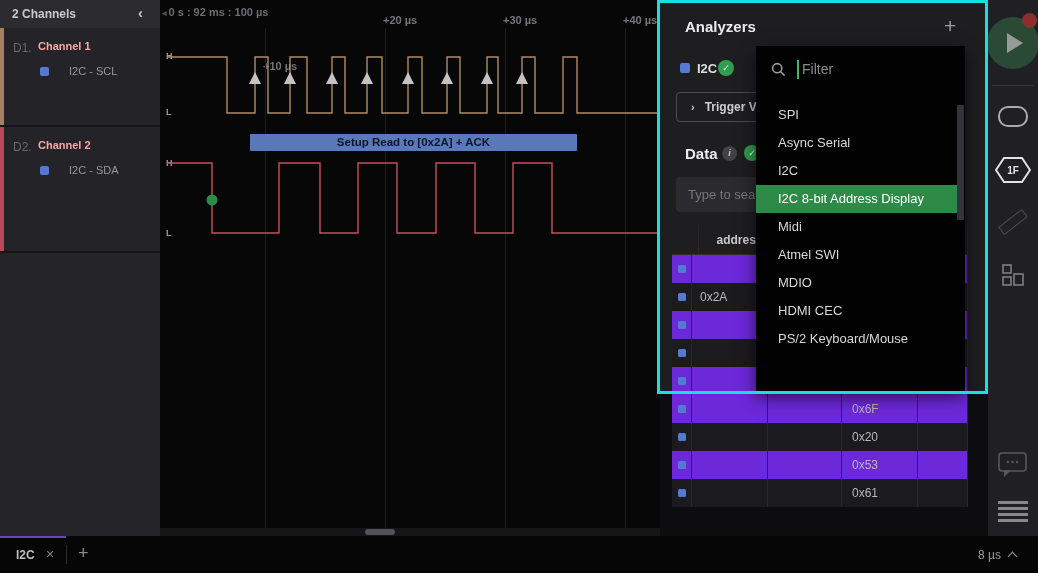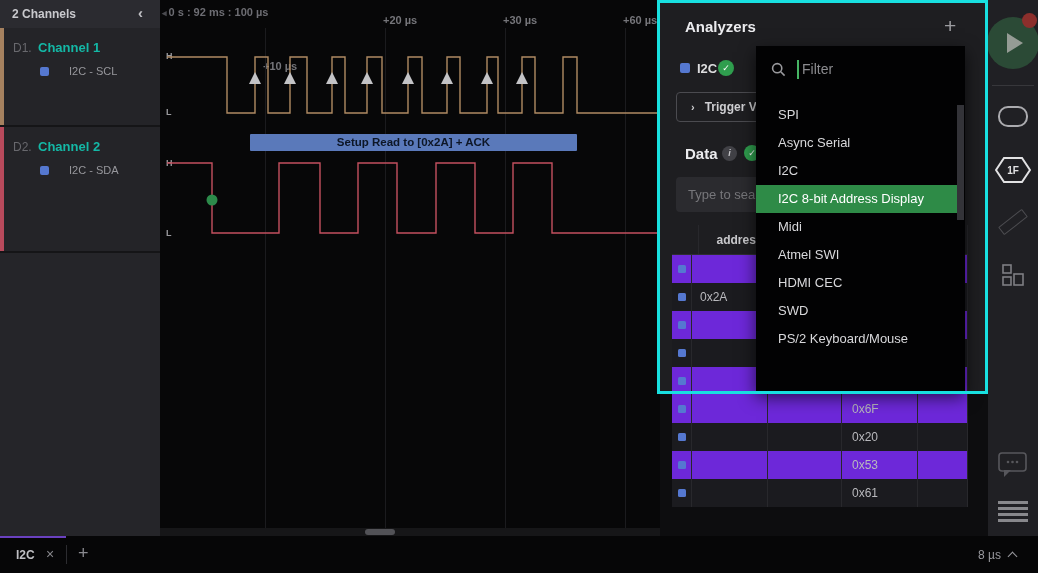--- a/index.html
+++ b/index.html
@@ -10,21 +10,21 @@
     -webkit-font-smoothing:antialiased;
   }
   
   #sidebar { position:absolute; left:0; top:0; width:160px; height:536px; background:#252529;text-align:center; }
   .sb-header { position:absolute; left:0; top:0; width:160px; height:28px; background:#2b2b30; }
   .sb-header-label { position:absolute; left:12px; top:7px; font-size:12px; font-weight:700; color:#c9c9cd; }
   .sb-collapse { position:absolute; left:138px; top:4px; font-size:15px; font-weight:700; color:#c0c0c4; cursor:pointer; }
   .channel { position:absolute; left:0; width:160px; background:#242428; }
   .ch-strip { position:absolute; left:0; top:0; width:4px; height:100%; }
   .ch-id { position:absolute; left:13px; top:13px; font-size:12px; color:#68686d; }
-  .ch-name { position:absolute; left:38px; top:12px; font-size:13px; font-weight:700; color:#14b8a6; }
+  .ch-name { position:absolute; left:38px; top:12px; font-size:11px; font-weight:700; color:#fca5a5; }
   .ch-square { position:absolute; left:40px; top:39px; width:9px; height:9px; border-radius:2px; background:#5578d0; }
   .ch-tag { position:absolute; left:69px; top:37px; font-size:11px; color:#97979c; }
   .ch-divider { position:absolute; left:0; width:160px; height:2px; background:#151517; }
   
   #wavearea { position:absolute; left:160px; top:0; width:500px; height:536px; background:#070708; overflow:hidden; }
   .tl-pos { position:absolute; left:2px; top:6px; font-size:11px; font-weight:700; color:#6d6d73; white-space:nowrap; }
   .tl-tri { color:#4a4a4f; font-size:9px; margin-right:2px; }
   .tick-label { position:absolute; top:14px; font-size:11px; font-weight:700; color:#75757a; white-space:nowrap; }
   .gridline { position:absolute; top:28px; height:500px; width:1px; background:#1b1b1e; }
   .lvl { position:absolute; font-size:9px; font-weight:700; color:#9a9a9e; }
@@ -133,21 +133,21 @@
         <div class="ch-divider" style="top: 251px;"></div>
       </div>
   </div>
 
   <div id="wavearea">
     <div class="tl-pos"><span class="tl-tri">◂</span><span>0 s : 92 ms : 100 µs</span></div>
     <div id="ticks">
         <span class="tick-label" style="left: 103px; margin-top: 46px;">+10 µs</span>
         <span class="tick-label" style="left: 223px;">+20 µs</span>
         <span class="tick-label" style="left: 343px;">+30 µs</span>
-        <span class="tick-label" style="left: 463px;">+60 µs</span>
+        <span class="tick-label" style="left: 463px;">+40 µs</span>
       </div>
     <div id="gridlines">
         <div class="gridline" style="left: 105px;"></div>
         <div class="gridline" style="left: 225px;"></div>
         <div class="gridline" style="left: 345px;"></div>
         <div class="gridline" style="left: 465px;"></div>
       </div>
 
     <span class="lvl" style="left:6px; top:51px;">H</span>
     <span class="lvl" style="left:6px; top:107px;">L</span>
@@ -301,22 +301,22 @@
       <span class="caret"></span>
       <span class="filter-ph">Filter</span>
     </div>
     <div id="ddlist">
         <div class="dd-item">SPI</div>
         <div class="dd-item">Async Serial</div>
         <div class="dd-item">I2C</div>
         <div class="dd-item sel" style="background: rgb(46, 139, 71);">I2C 8-bit Address Display</div>
         <div class="dd-item">Midi</div>
         <div class="dd-item">Atmel SWI</div>
+        <div class="dd-item">MDIO</div>
         <div class="dd-item">HDMI CEC</div>
-        <div class="dd-item">SWD</div>
         <div class="dd-item">PS/2 Keyboard/Mouse</div>
       </div>
     <div id="dd-scroll"></div>
   </div>
 
   <div id="highlight"></div>
 
   <div id="iconbar">
     <div id="playbtn">
       <div id="play-tri"></div>

